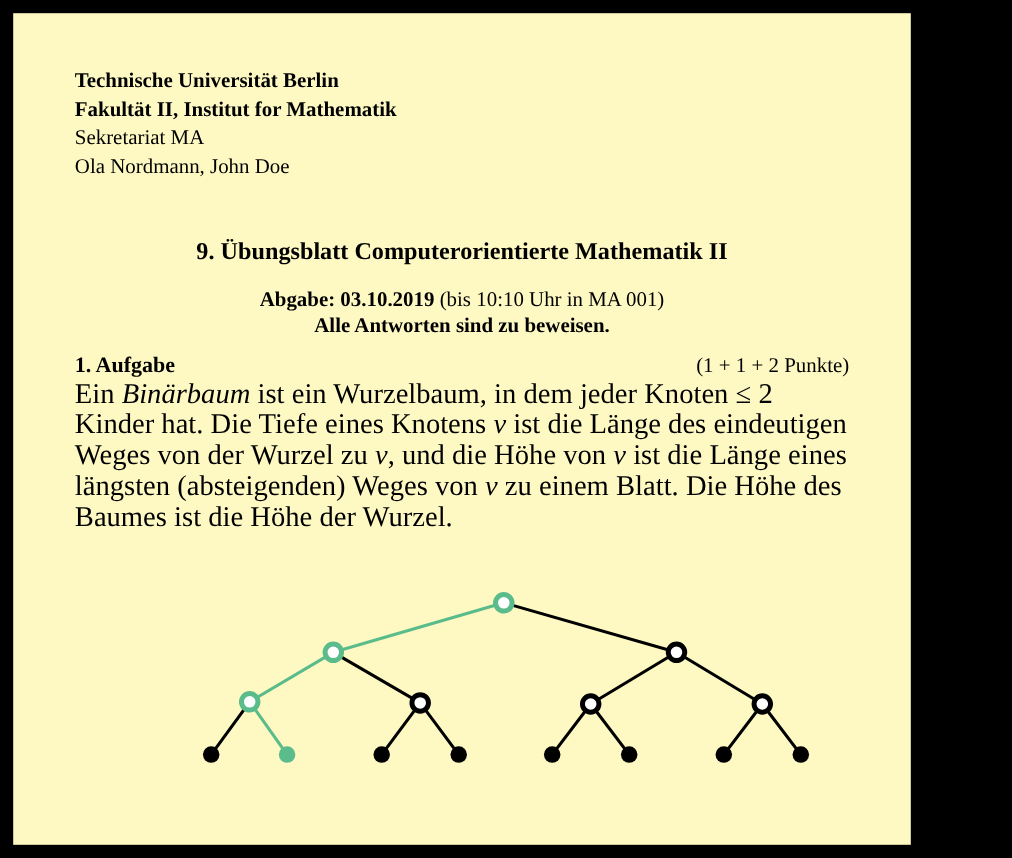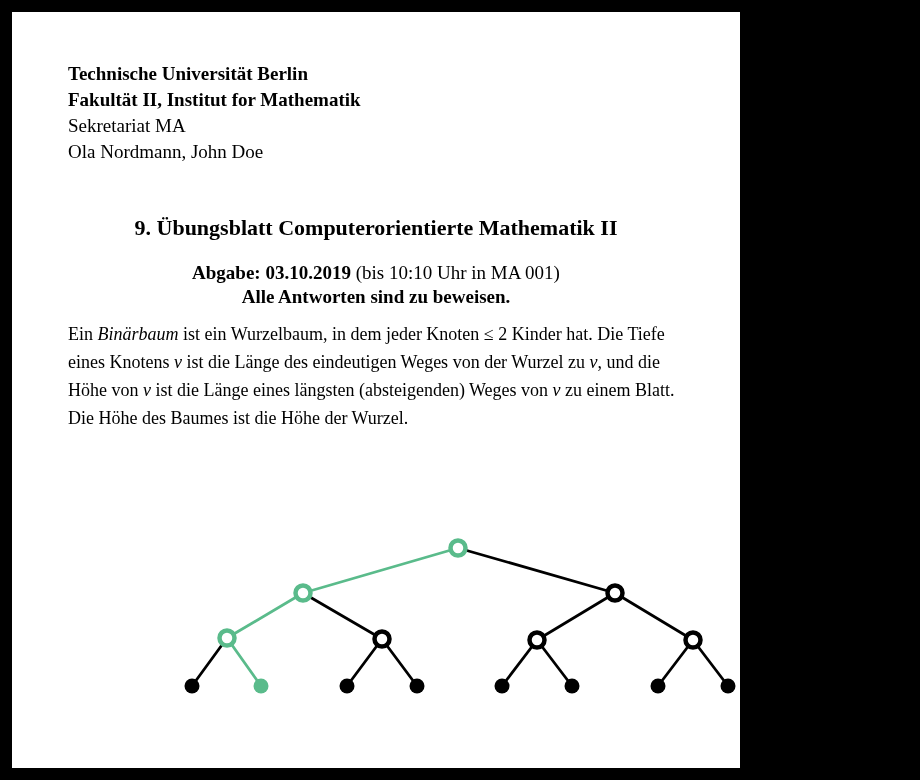--- a/index.html
+++ b/index.html
@@ -4,23 +4,23 @@
 <style>
   * { margin:0; padding:0; box-sizing:border-box; }
   html,body { width:920px; height:780px; }
   body {
     background:#000;
     font-family:"Liberation Serif","DejaVu Serif",serif;
     color:#000;
   }
   .page {
     position:relative;
-    width:728px; height:756px;
+    width:816px; height:756px;
     margin:12px;
-    background:#ffffff;
+    background:#fef9c3;
     overflow:hidden;
   }
   .content { padding:0 56px; }
   .header { display:flex; justify-content:space-between; margin-top:49px; }
   .hline { font-size:19px; line-height:26px; white-space:nowrap; }
   .bold { font-weight:bold; }
   .header-right { text-align:right; }
   .title {
     text-align:center;
     margin-top:50px;
@@ -28,21 +28,21 @@
     font-weight:bold;
   }
   .deadline { text-align:center; margin-top:21px; font-size:19px; }
   .notice { text-align:center; margin-top:2px; font-size:19px; font-weight:bold; }
   .task-row {
     display:flex; justify-content:space-between; align-items:baseline;
     margin-top:13px;
   }
   .task-label { font-size:20px; font-weight:bold; }
   .task-points { font-size:19px; }
-  .paragraph { margin-top:12px; font-size:18px; line-height:28px; }
+  .paragraph { font-size:26px; line-height:28px; }
   .it { font-style:italic; }
   svg.tree {
     position:absolute; left:0; top:0;
     width:896px; height:756px;
     pointer-events:none;
   }
 </style>
 </head>
 <body>
 
@@ -57,20 +57,24 @@
         <div class="hline">Ola Nordmann, John Doe</div>
       </div>
     </div>
 
     <div class="title">9. Übungsblatt Computerorientierte Mathematik II</div>
 
     <div class="deadline"><span class="bold">Abgabe: 03.10.2019</span><span> (bis 10:10 Uhr in MA 001)</span></div>
 
     <div class="notice">Alle Antworten sind zu beweisen.</div>
 
+    <div class="task-row">
+      <span class="task-label">1. Aufgabe</span>
+      <span class="task-points">(1 + 1 + 2 Punkte)</span>
+    </div>
 
     <div class="paragraph"><span>Ein </span><span class="it">Binärbaum</span><span> ist ein Wurzelbaum, in dem jeder Knoten ≤ 2 Kinder hat. Die Tiefe eines Knotens </span><span class="it">v</span><span> ist die Länge des eindeutigen Weges von der Wurzel zu </span><span class="it">v</span><span>, und die Höhe von </span><span class="it">v</span><span> ist die Länge eines längsten (absteigenden) Weges von </span><span class="it">v</span><span> zu einem Blatt. Die Höhe des Baumes ist die Höhe der Wurzel.</span></div>
 
   </div>
 
   <svg class="tree" viewBox="12 12 896 756" xmlns="http://www.w3.org/2000/svg">
       <line x1="458" y1="548" x2="303" y2="593" stroke="#5abb8b" stroke-width="2.8" stroke-linecap="round"></line>
       <line x1="458" y1="548" x2="615" y2="593" stroke="#000000" stroke-width="2.8" stroke-linecap="round"></line>
       <line x1="303" y1="593" x2="227" y2="638" stroke="#5abb8b" stroke-width="2.8" stroke-linecap="round"></line>
       <line x1="303" y1="593" x2="382" y2="639" stroke="#000000" stroke-width="2.8" stroke-linecap="round"></line>

